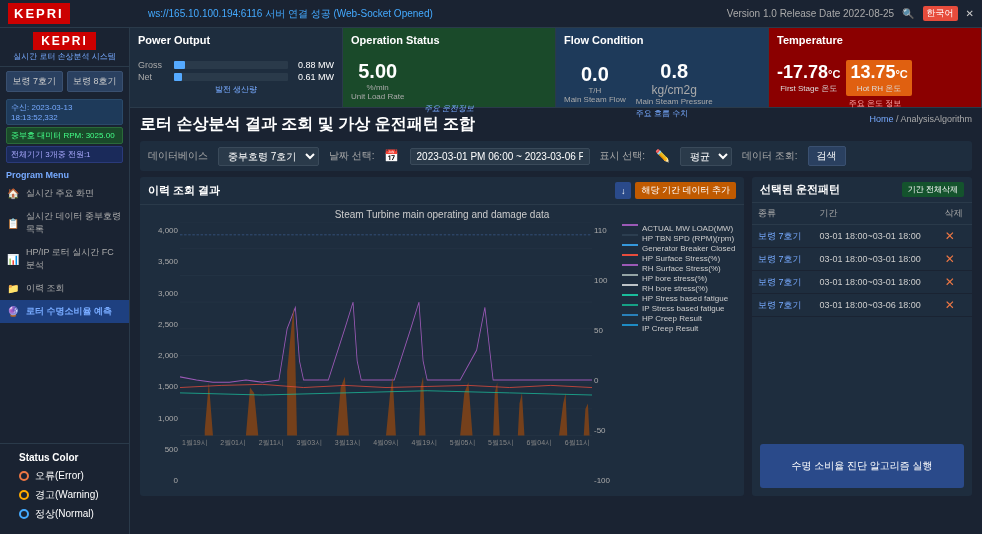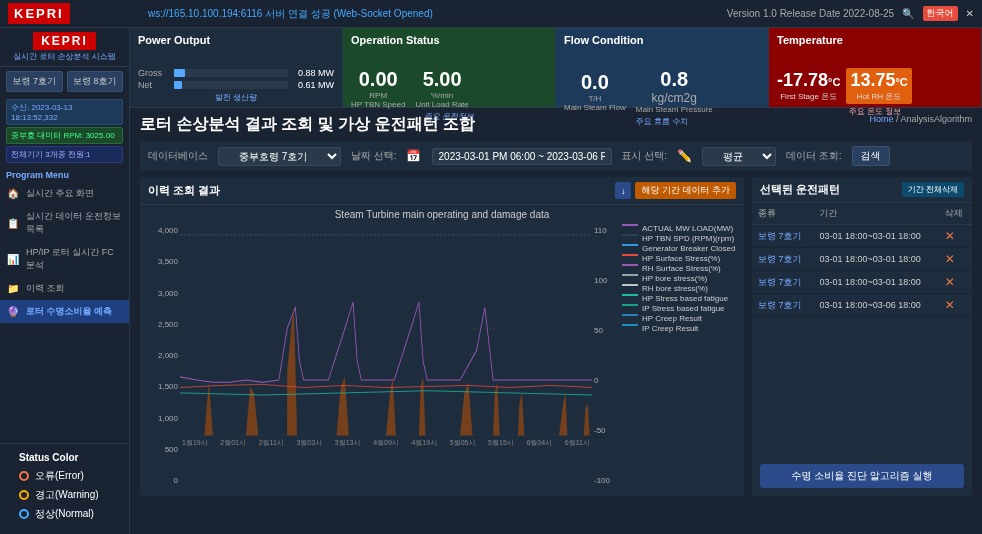--- a/index.html
+++ b/index.html
@@ -38,39 +38,39 @@
     .dot-normal { border-color: #4af; background: transparent; }
     
     
     .content { flex: 1; display: flex; flex-direction: column; overflow: hidden; }
     
     
     .metric-cards { display: flex; height: 80px; border-bottom: 1px solid #2a3a4a; }
     .metric-card { flex: 1; padding: 6px 8px; border-right: 1px solid #2a3a4a; background: #1e2d3e; }
     .metric-card.green { background: #1a4a2a; }
     .metric-card.red { background: #8b0000; }
-    .metric-card-title { font-size: 11px; font-weight: bold; color: #fff; margin-bottom: 22px; }
+    .metric-card-title { font-size: 11px; font-weight: bold; color: #fff; margin-bottom: 14px; }
     .metric-row { display: flex; align-items: center; gap: 6px; margin-bottom: 2px; }
     .metric-label { color: #aaa; font-size: 9px; width: 30px; }
     .metric-bar-container { flex: 1; height: 8px; background: #2a3a4a; border-radius: 1px; }
     .metric-bar { height: 100%; background: #5af; border-radius: 1px; }
     .metric-val { color: #fff; font-size: 9px; width: 40px; text-align: right; }
     .metric-link { color: #aaa; font-size: 8px; text-align: center; margin-top: 2px; }
     
     
     .page-content { flex: 1; padding: 6px 10px; overflow: hidden; }
     .page-header { display: flex; justify-content: space-between; align-items: flex-start; margin-bottom: 6px; }
     .page-title { font-size: 16px; font-weight: bold; color: #fff; }
     .breadcrumb { font-size: 9px; color: #aaa; text-align: right; }
     .breadcrumb a { color: #7af; }
     
     
     .filter-bar { display: flex; align-items: center; gap: 10px; margin-bottom: 6px; font-size: 10px; background: #1e2d3e; padding: 5px 8px; border-radius: 3px; }
     .filter-label { color: #aaa; }
-    .filter-select { background: #2a3a4a; border: 1px solid #3a4a5a; color: #fff; font-size: 10px; padding: 2px 16px; border-radius: 2px; }
+    .filter-select { background: #2a3a4a; border: 1px solid #3a4a5a; color: #fff; font-size: 10px; padding: 2px 5px; border-radius: 2px; }
     .filter-input { background: #2a3a4a; border: 1px solid #3a4a5a; color: #fff; font-size: 10px; padding: 2px 6px; border-radius: 2px; }
     .filter-btn { background: #2a4060; border: 1px solid #3a5070; color: #fff; font-size: 10px; padding: 2px 8px; border-radius: 2px; cursor: pointer; }
     .filter-icon { color: #7af; font-size: 12px; }
     
     
     .main-panels { display: flex; gap: 8px; height: calc(100% - 95px); }
     
     
     .chart-panel { flex: 1; background: #1e2d3e; border-radius: 3px; display: flex; flex-direction: column; }
     .panel-header { display: flex; align-items: center; justify-content: space-between; padding: 5px 8px; border-bottom: 1px solid #2a3a4a; }
@@ -78,27 +78,27 @@
     .panel-btns { display: flex; gap: 4px; }
     .panel-btn { background: #2a4a8a; border: none; color: #fff; font-size: 9px; padding: 2px 6px; border-radius: 2px; cursor: pointer; }
     .panel-btn.orange { background: #c05a00; }
     .chart-area { flex: 1; position: relative; padding: 4px; overflow: hidden; }
     .chart-title { text-align: center; font-size: 10px; color: #ccc; margin-bottom: 2px; }
     
     
     .right-panel { width: 220px; background: #1e2d3e; border-radius: 3px; display: flex; flex-direction: column; }
     .right-panel-header { display: flex; align-items: center; justify-content: space-between; padding: 5px 8px; border-bottom: 1px solid #2a3a4a; }
     .right-panel-title { font-size: 11px; font-weight: bold; color: #fff; }
-    .period-btn { background: #0c4a6e; border: none; color: #fff; font-size: 8px; padding: 2px 6px; border-radius: 2px; cursor: pointer; }
+    .period-btn { background: #14532d; border: none; color: #fff; font-size: 8px; padding: 2px 6px; border-radius: 2px; cursor: pointer; }
     .right-table { width: 100%; border-collapse: collapse; font-size: 9px; }
     .right-table th { color: #aaa; padding: 4px 6px; text-align: left; border-bottom: 1px solid #2a3a4a; font-weight: normal; }
     .right-table td { padding: 4px 6px; border-bottom: 1px solid #1a2332; color: #ccc; }
     .right-table td:first-child { color: #7af; }
     .delete-btn { background: none; border: none; color: #e74; cursor: pointer; font-size: 12px; }
-    .run-btn { background: #2a4a8a; border: none; color: #fff; font-size: 10px; padding: 5px; cursor: pointer; width: calc(100% - 16px); margin: 8px; border-radius: 3px; text-align: center; }
+    .run-btn { background: #2a4a8a; border: none; color: #fff; font-size: 10px; padding: 15px; cursor: pointer; width: calc(100% - 16px); margin: 8px; border-radius: 3px; text-align: center; }
     
     
     .legend-area { display: flex; flex-direction: column; gap: 1px; padding: 2px 4px; }
     .legend-item { display: flex; align-items: flex-start; gap: 4px; font-size: 8px; color: #ccc; }
     .legend-line { width: 16px; height: 2px; display: inline-block; }
   </style>
 </head>
 <body>
 
 <div class="top-bar">
@@ -136,21 +136,21 @@
     </div>
     <div class="menu-title">Program Menu</div>
     <div id="menu-items-container">
 
     <div class="menu-item">
           <span class="menu-icon">🏠</span>
           <span style="font-size:9px;">실시간 주요 화면</span>
         </div>
         <div class="menu-item">
           <span class="menu-icon">📋</span>
-          <span style="font-size:9px;">실시간 데이터 운전정보 목록</span>
+          <span style="font-size:9px;">실시간 데이터 중부호령 목록</span>
         </div>
         <div class="menu-item">
           <span class="menu-icon">📊</span>
           <span style="font-size:9px;">HP/IP 로터 실시간 FC 분석</span>
         </div>
         <div class="menu-item">
           <span class="menu-icon">📁</span>
           <span style="font-size:9px;">이력 조회</span>
         </div>
         <div class="menu-item active">
@@ -194,25 +194,20 @@
             <div class="metric-bar" style="width:7%;"></div>
           </div>
           <span class="metric-val">0.61 MW</span>
         </div>
         <div class="metric-link" style="cursor:pointer;color:#7af;">발전 생산량</div>
       </div>
 
       <div class="metric-card green">
         <div class="metric-card-title">Operation Status</div>
         <div style="display:flex;gap:10px;align-items:center;margin-top:4px;">
-          <div style="text-align:center;">
-            <div style="font-size:20px;font-weight:bold;color:#fff;">0.00</div>
-            <div style="font-size:8px;color:#aaa;">RPM</div>
-            <div style="font-size:8px;color:#aaa;">HP TBN Speed</div>
-          </div>
           <div style="text-align:center;">
             <div style="font-size:20px;font-weight:bold;color:#fff;">5.00</div>
             <div style="font-size:8px;color:#aaa;">%/min</div>
             <div style="font-size:8px;color:#aaa;">Unit Load Rate</div>
           </div>
         </div>
         <div class="metric-link" style="cursor:pointer;color:#7af;font-style:italic;">주요 운전정보</div>
       </div>
 
       <div class="metric-card" style="background:#1e3a5a;">

